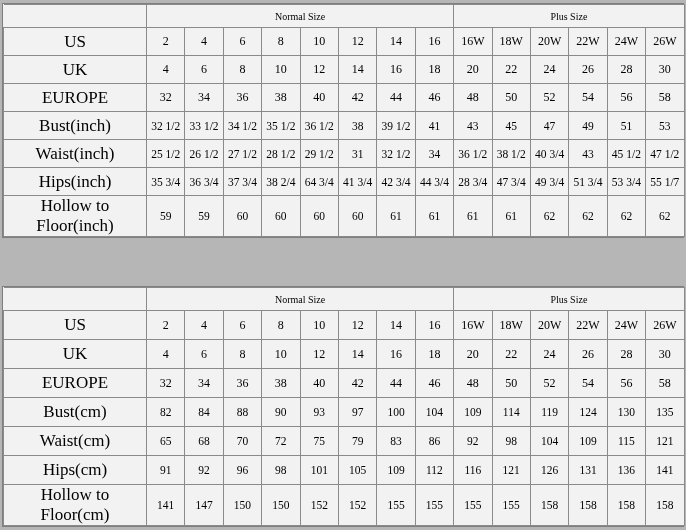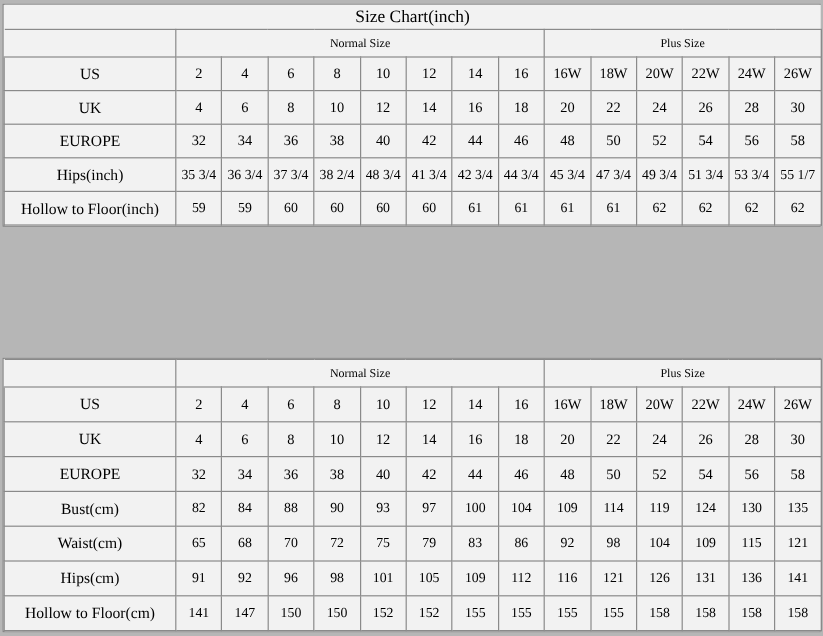--- a/index.html
+++ b/index.html
@@ -50,21 +50,21 @@
     border-top: none;
   }
   .group-row td {
     font-size: 10px;
     height: 22px;
   }
   .group-row td.blank {
     border-left: none;
   }
   .label-cell {
-    font-size: 13px;
+    font-size: 17px;
     height: 27px;
     padding: 0 4px;
   }
   .data-cell {
     font-size: 11.5px;
     height: 27px;
   }
   .cm .label-cell,
   .cm .data-cell {
     height: 28px;
@@ -83,23 +83,20 @@
 
 <div class="page">
 
   <div class="chart">
     <table>
       <colgroup>
         <col style="width:143px">
         <col span="14" style="width:38.4px">
       </colgroup>
       <tbody>
-        <tr class="title-row">
-          <td colspan="15">Size Chart(inch)</td>
-        </tr>
         <tr class="group-row">
           <td class="blank"></td>
           <td colspan="8">Normal Size</td>
           <td colspan="6">Plus Size</td>
         </tr>
         <tr class="row-us">
           <td class="label-cell">US</td>
           <td class="data-cell">2</td>
           <td class="data-cell">4</td>
           <td class="data-cell">6</td>
@@ -143,30 +140,64 @@
           <td class="data-cell">44</td>
           <td class="data-cell">46</td>
           <td class="data-cell plus-col">48</td>
           <td class="data-cell plus-col">50</td>
           <td class="data-cell plus-col">52</td>
           <td class="data-cell plus-col">54</td>
           <td class="data-cell plus-col">56</td>
           <td class="data-cell plus-col">58</td>
         </tr>
         <tr>
+          <td class="label-cell">Bust(inch)</td>
+          <td class="data-cell">32 1/2</td>
+          <td class="data-cell">33 1/2</td>
+          <td class="data-cell">34 1/2</td>
+          <td class="data-cell">35 1/2</td>
+          <td class="data-cell">36 1/2</td>
+          <td class="data-cell">38</td>
+          <td class="data-cell">39 1/2</td>
+          <td class="data-cell">41</td>
+          <td class="data-cell plus-col">43</td>
+          <td class="data-cell plus-col">45</td>
+          <td class="data-cell plus-col">47</td>
+          <td class="data-cell plus-col">49</td>
+          <td class="data-cell plus-col">51</td>
+          <td class="data-cell plus-col">53</td>
+        </tr>
+        <tr>
+          <td class="label-cell">Waist(inch)</td>
+          <td class="data-cell">25 1/2</td>
+          <td class="data-cell">26 1/2</td>
+          <td class="data-cell">27 1/2</td>
+          <td class="data-cell">28 1/2</td>
+          <td class="data-cell">29 1/2</td>
+          <td class="data-cell">31</td>
+          <td class="data-cell">32 1/2</td>
+          <td class="data-cell">34</td>
+          <td class="data-cell plus-col">36 1/2</td>
+          <td class="data-cell plus-col">38 1/2</td>
+          <td class="data-cell plus-col">40 3/4</td>
+          <td class="data-cell plus-col">43</td>
+          <td class="data-cell plus-col">45 1/2</td>
+          <td class="data-cell plus-col">47 1/2</td>
+        </tr>
+        <tr>
           <td class="label-cell">Hips(inch)</td>
           <td class="data-cell">35 3/4</td>
           <td class="data-cell">36 3/4</td>
           <td class="data-cell">37 3/4</td>
           <td class="data-cell">38 2/4</td>
-          <td class="data-cell">48 3/4</td>
+          <td class="data-cell">64 3/4</td>
           <td class="data-cell">41 3/4</td>
           <td class="data-cell">42 3/4</td>
           <td class="data-cell">44 3/4</td>
-          <td class="data-cell plus-col">45 3/4</td>
+          <td class="data-cell plus-col">28 3/4</td>
           <td class="data-cell plus-col">47 3/4</td>
           <td class="data-cell plus-col">49 3/4</td>
           <td class="data-cell plus-col">51 3/4</td>
           <td class="data-cell plus-col">53 3/4</td>
           <td class="data-cell plus-col">55 1/7</td>
         </tr>
         <tr>
           <td class="label-cell">Hollow to Floor(inch)</td>
           <td class="data-cell">59</td>
           <td class="data-cell">59</td>

